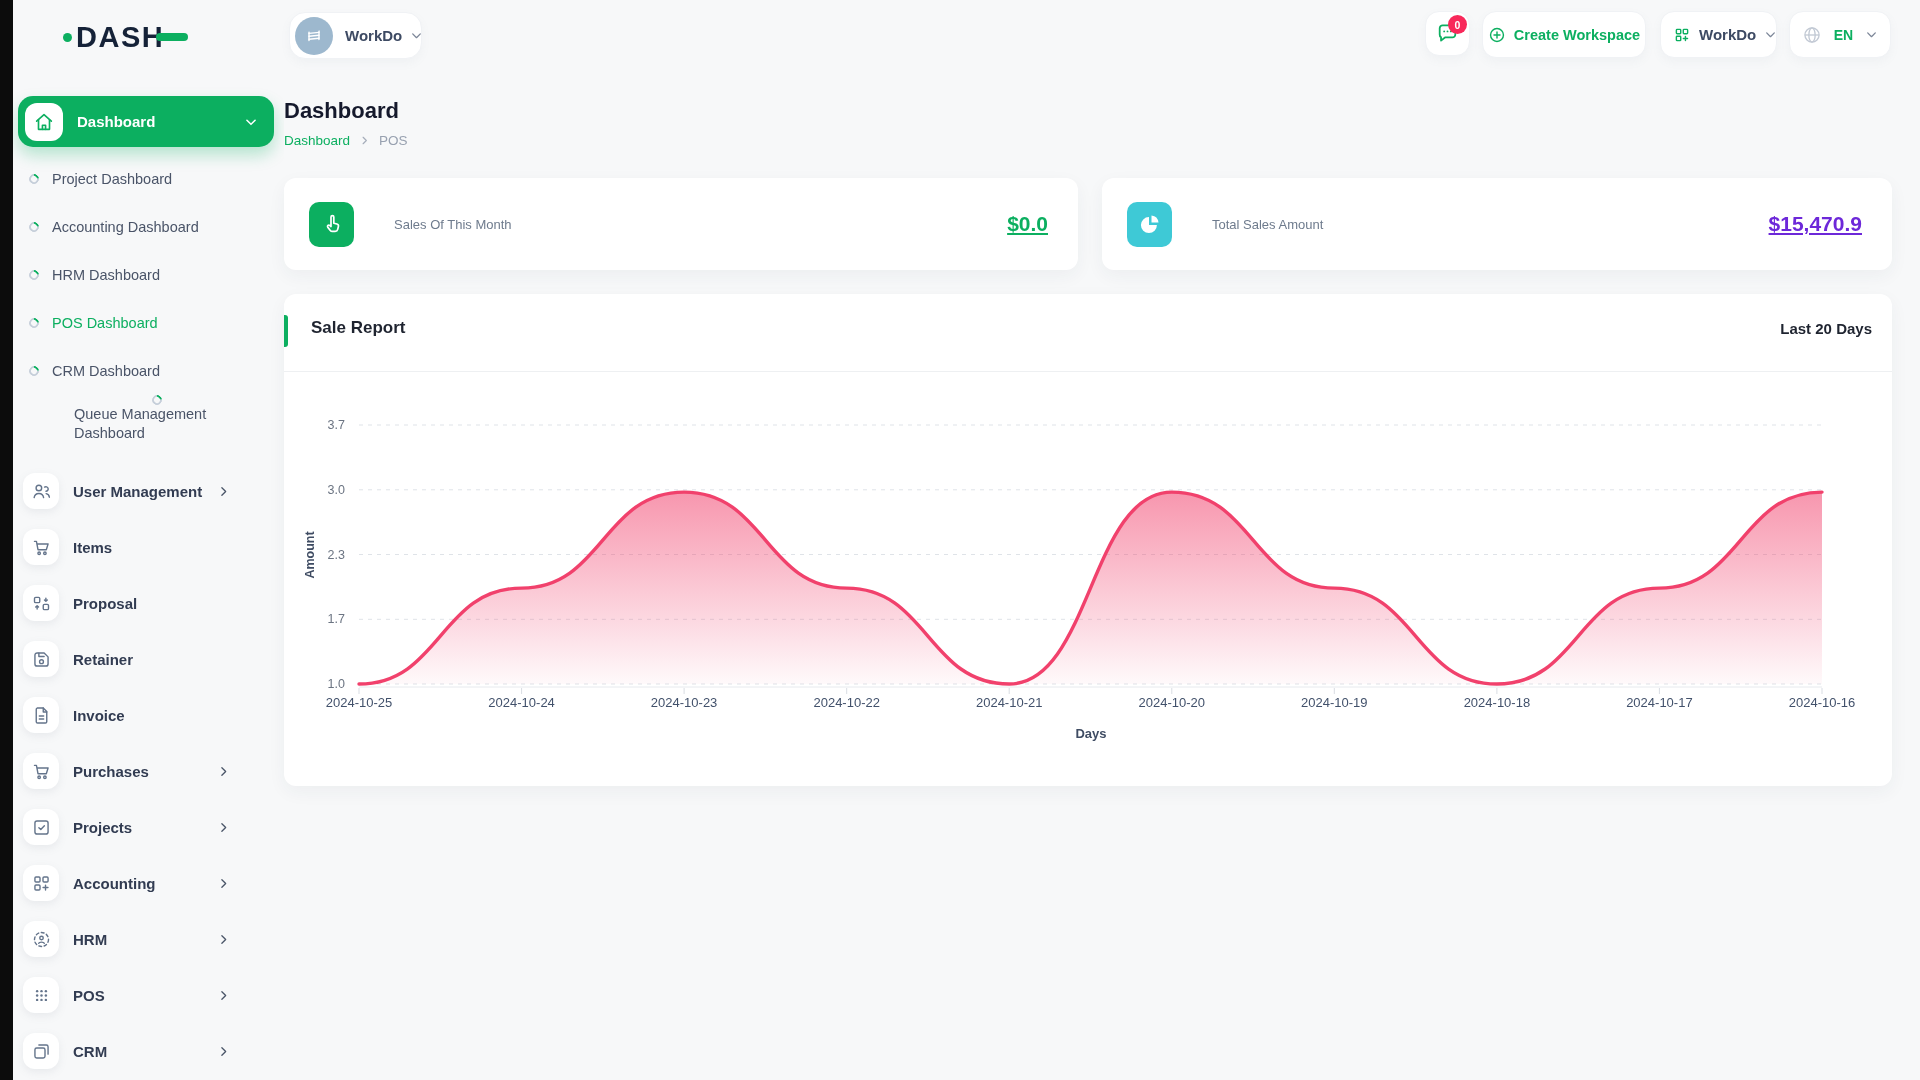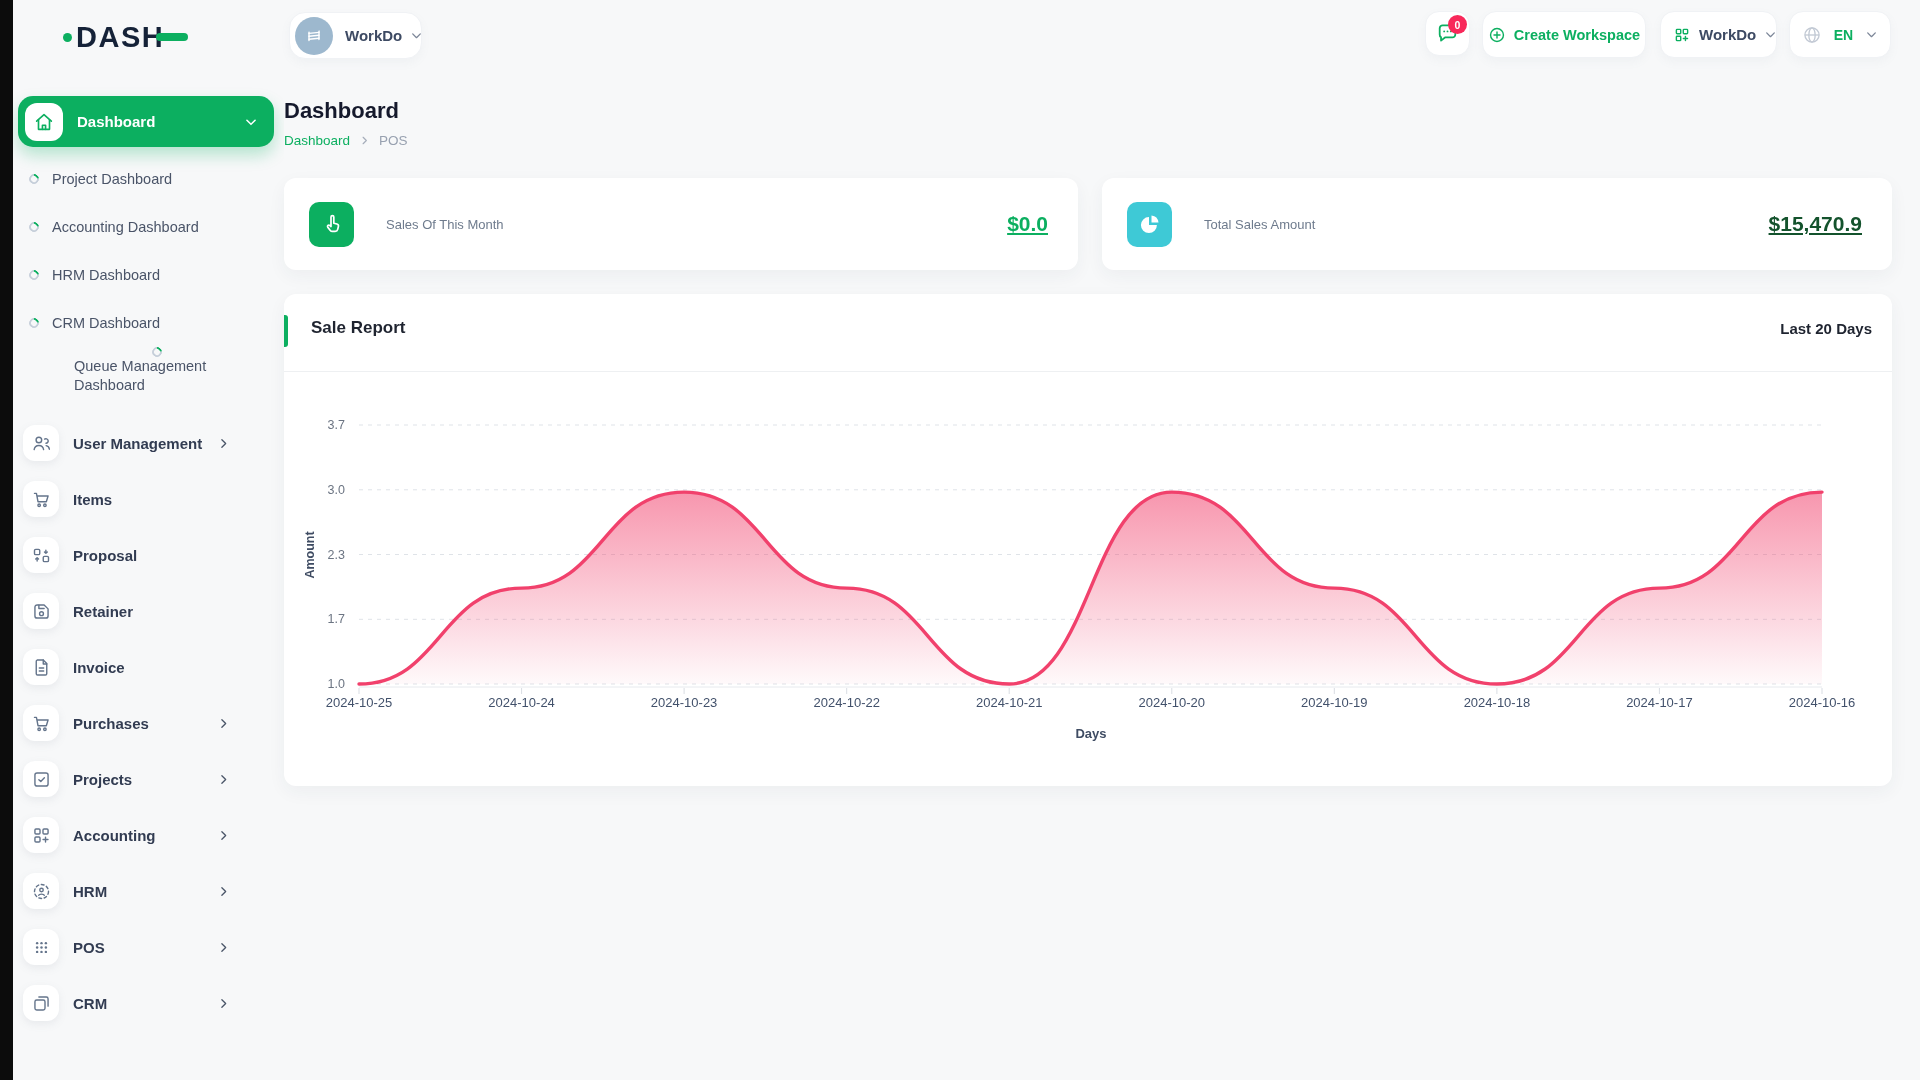--- a/index.html
+++ b/index.html
@@ -69,24 +69,24 @@
   .breadcrumb .home { color:#0caf60; cursor:pointer; }
   .breadcrumb .cur { color:#98a1b0; }
 
   .stat-card { position:absolute; top:108px; height:92px; background:#fff; border-radius:12px;
                box-shadow:0 6px 18px rgba(40,50,70,.05); display:flex; align-items:center; padding:0 30px 0 25px; }
   .stat-1 { left:0; width:794px; }
   .stat-2 { left:818px; width:790px; }
   .stat-icon { width:45px; height:45px; border-radius:10px; display:flex; align-items:center; justify-content:center; flex:none; }
   .stat-icon.green { background:#0caf60; }
   .stat-icon.cyan { background:#3ec9d6; }
-  .stat-card .lbl { margin-left:32px; font-size:13px; color:#6e7b8d; }
+  .stat-card .lbl { margin-left:40px; font-size:13px; color:#6e7b8d; }
   .stat-card .val { margin-left:auto; font-size:21px; font-weight:700;text-decoration:underline; }
   .stat-card .val.green { color:#0caf60; }
-  .stat-card .val.cyan { color:#14532d; }
+  .stat-card .val.cyan { color:#6d28d9; }
 
   .chart-card { position:absolute; left:0; top:224px; width:1608px; height:492px; background:#fff;
                 border-radius:12px; box-shadow:0 6px 18px rgba(40,50,70,.05); overflow:hidden; }
   .chart-accent { position:absolute; left:0; top:21px; width:4px; height:32px; background:#0caf60; border-radius:0 3px 3px 0; }
   .chart-title { position:absolute; left:27px; top:24px; font-size:17px; font-weight:700; color:#1f2430; }
   .chart-range { position:absolute; right:20px; top:26px; font-size:15px; font-weight:600; color:#1f2430; }
   .chart-divider { position:absolute; left:0; top:77px; width:100%; height:1px; background:#eef0f2; }
   .chart-box { position:absolute; left:0; top:78px; width:1608px; height:410px; }
 
   svg text { font-family:"Liberation Sans", sans-serif; }
@@ -124,20 +124,24 @@
       <span class="bullet"></span>
       <span class="lbl">Project Dashboard</span>
     </div>
     <div class="sub-item">
       <span class="bullet"></span>
       <span class="lbl">Accounting Dashboard</span>
     </div>
     <div class="sub-item">
       <span class="bullet"></span>
       <span class="lbl">HRM Dashboard</span>
+    </div>
+    <div class="sub-item active">
+      <span class="bullet"></span>
+      <span class="lbl">POS Dashboard</span>
     </div>
     <div class="sub-item">
       <span class="bullet"></span>
       <span class="lbl">CRM Dashboard</span>
     </div>
     <div class="sub-item" style="min-height:64px;flex-direction:column;">
       <span class="bullet"></span>
       <span class="lbl">Queue Management Dashboard</span>
     </div>
   </div>

